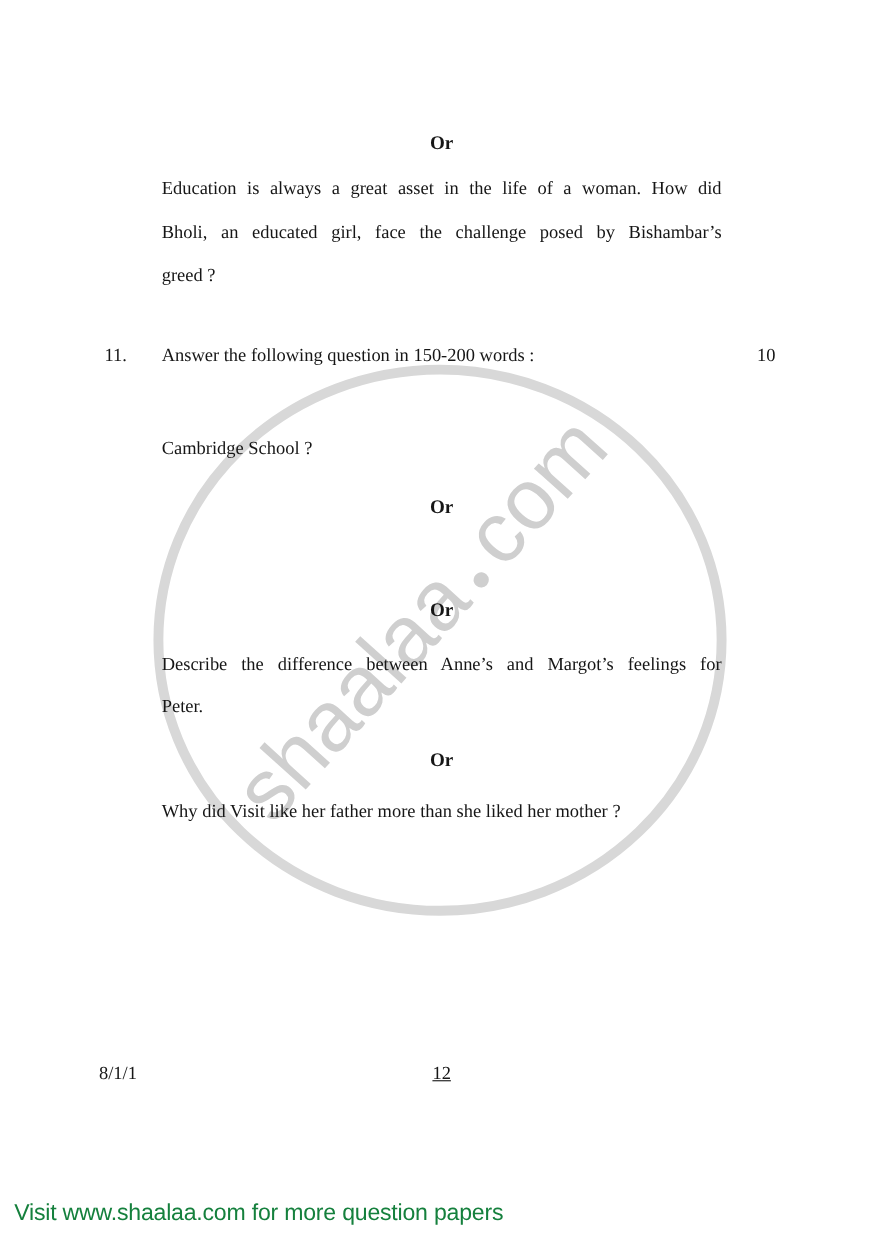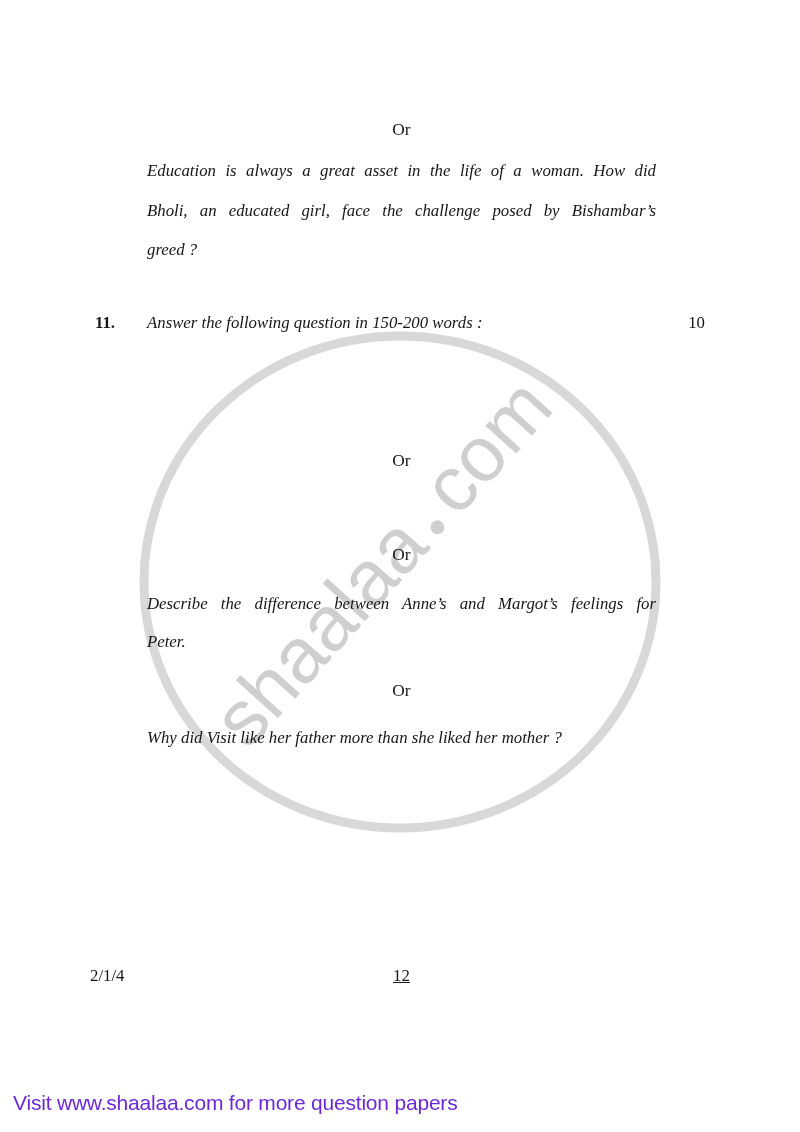--- a/index.html
+++ b/index.html
@@ -10,39 +10,39 @@
     font-family:"Liberation Serif", serif;
     color:#161616;
     overflow:hidden;
   }
   .wm{position:absolute;left:0;top:0;z-index:0;}
   .txt{
     position:absolute;z-index:1;
     font-size:16.8px;line-height:21px;
     white-space:nowrap;
   }
-  .col{left:147px;width:509px;white-space:normal;font-style:italic;}
+  .col{left:147px;width:509px;white-space:normal;}
   .just{text-align:justify;text-align-last:justify;}
   .or{
     position:absolute;z-index:1;
     left:147px;width:509px;
     text-align:center;
-    font-weight:400;font-size:17.4px;line-height:21px;
+    font-weight:700;font-size:17.4px;line-height:21px;
   }
-  .qnum{left:95px;font-weight:700;}
+  .qnum{left:95px;font-weight:400;}
   .marks{left:640px;width:65px;text-align:right;white-space:normal;}
   .footer-code{left:90px;}
   .pagenum{left:147px;width:509px;text-align:center;white-space:normal;text-decoration:underline;}
   .banner{
     position:absolute;z-index:1;
     left:13px;top:1091px;
     font-family:"Liberation Sans", sans-serif;
     font-size:21px;line-height:24px;
     letter-spacing:-0.2px;
-    color:#6d28d9;
+    color:#15803d;
     white-space:nowrap;
   }
   .wm text{
     font-family:"Liberation Sans", sans-serif;
     font-weight:400;
   }
 </style>
 </head>
 <body>
 
@@ -55,31 +55,32 @@
 
   <div class="or" style="top:119px">Or</div>
   <div class="txt col just" style="top:160px">Education is always a great asset in the life of a woman. How did</div>
   <div class="txt col" style="top:239px">greed ?</div>
   <div class="txt col just" style="top:200px">Bholi, an educated girl, face the challenge posed by Bishambar’s</div>
 
   <div class="txt qnum" style="top:312px">11.</div>
   <div class="txt col" style="top:312px">Answer the following question in 150-200 words :</div>
   <div class="txt marks" style="top:312px">10</div>
 
+  <div class="txt col" style="top:397px">Cambridge School ?</div>
 
   <div class="or" style="top:450px">Or</div>
 
 
   <div class="or" style="top:544px">Or</div>
 
   <div class="txt col" style="top:631px">Peter.</div>
   <div class="txt col just" style="top:593px">Describe the difference between Anne’s and Margot’s feelings for</div>
 
   <div class="or" style="top:680px">Or</div>
 
   <div class="txt col" style="top:727px">Why did Visit like her father more than she liked her mother ?</div>
 
-  <div class="txt footer-code" style="top:965px">2/1/4</div>
+  <div class="txt footer-code" style="top:965px">8/1/1</div>
   <div class="txt pagenum" style="top:965px">12</div>
 
   <div class="banner">Visit www.shaalaa.com for more question papers</div>
 
 </div>
 
 </body></html>

